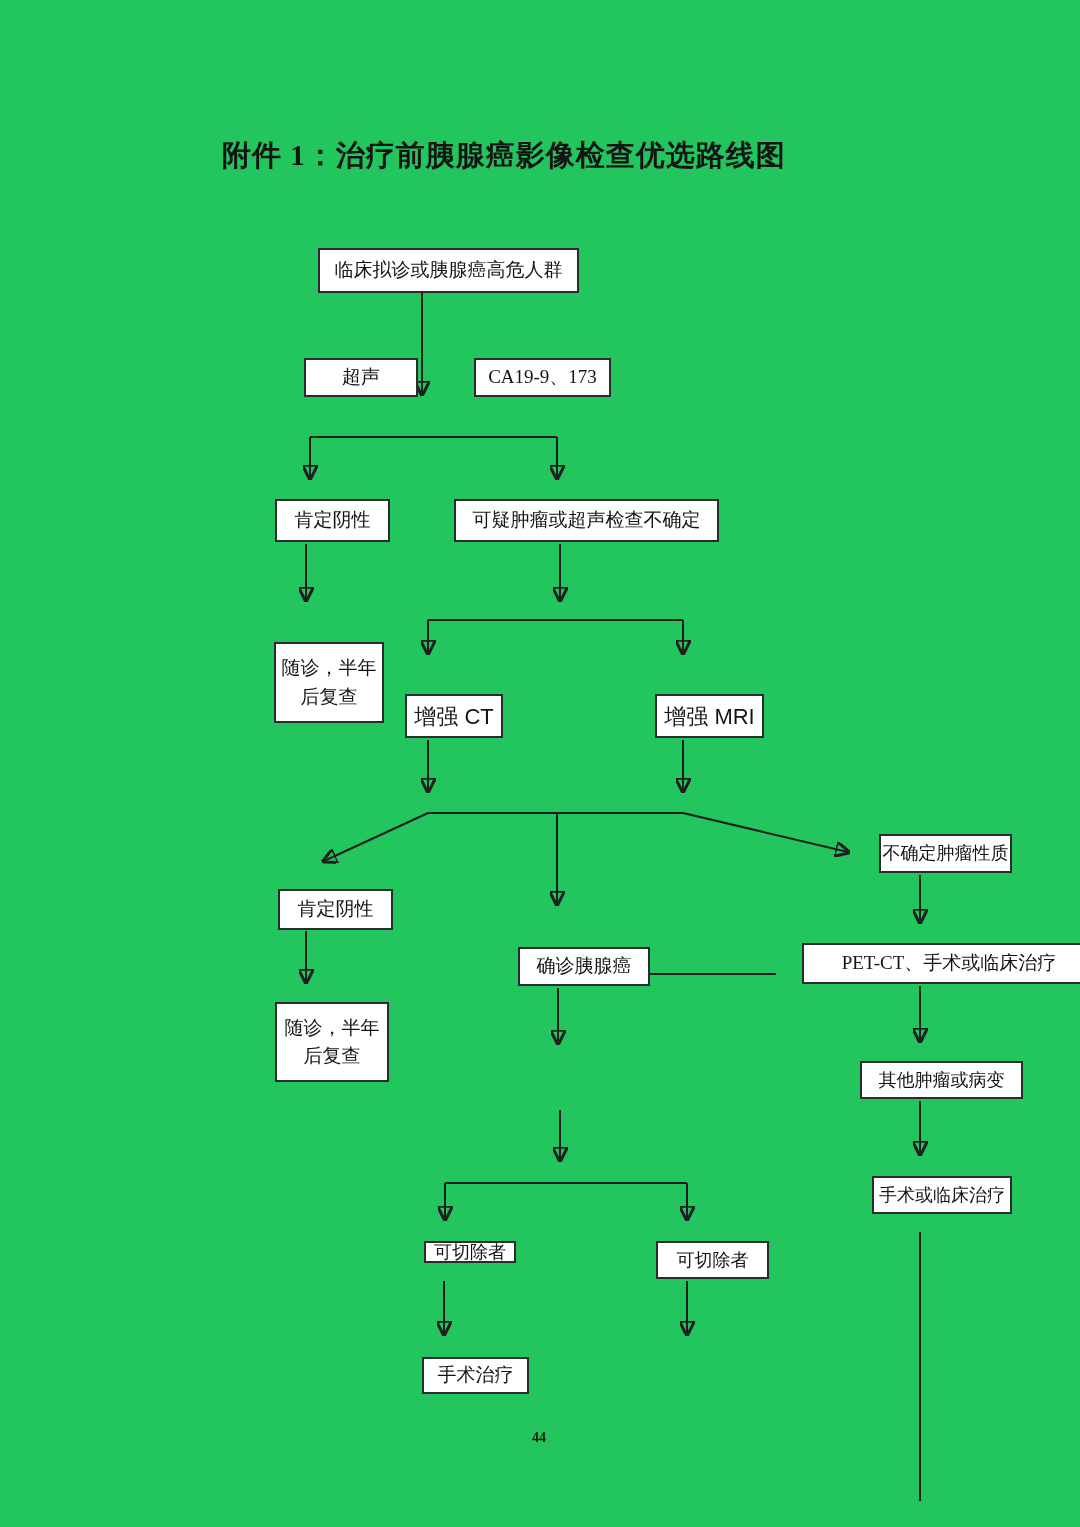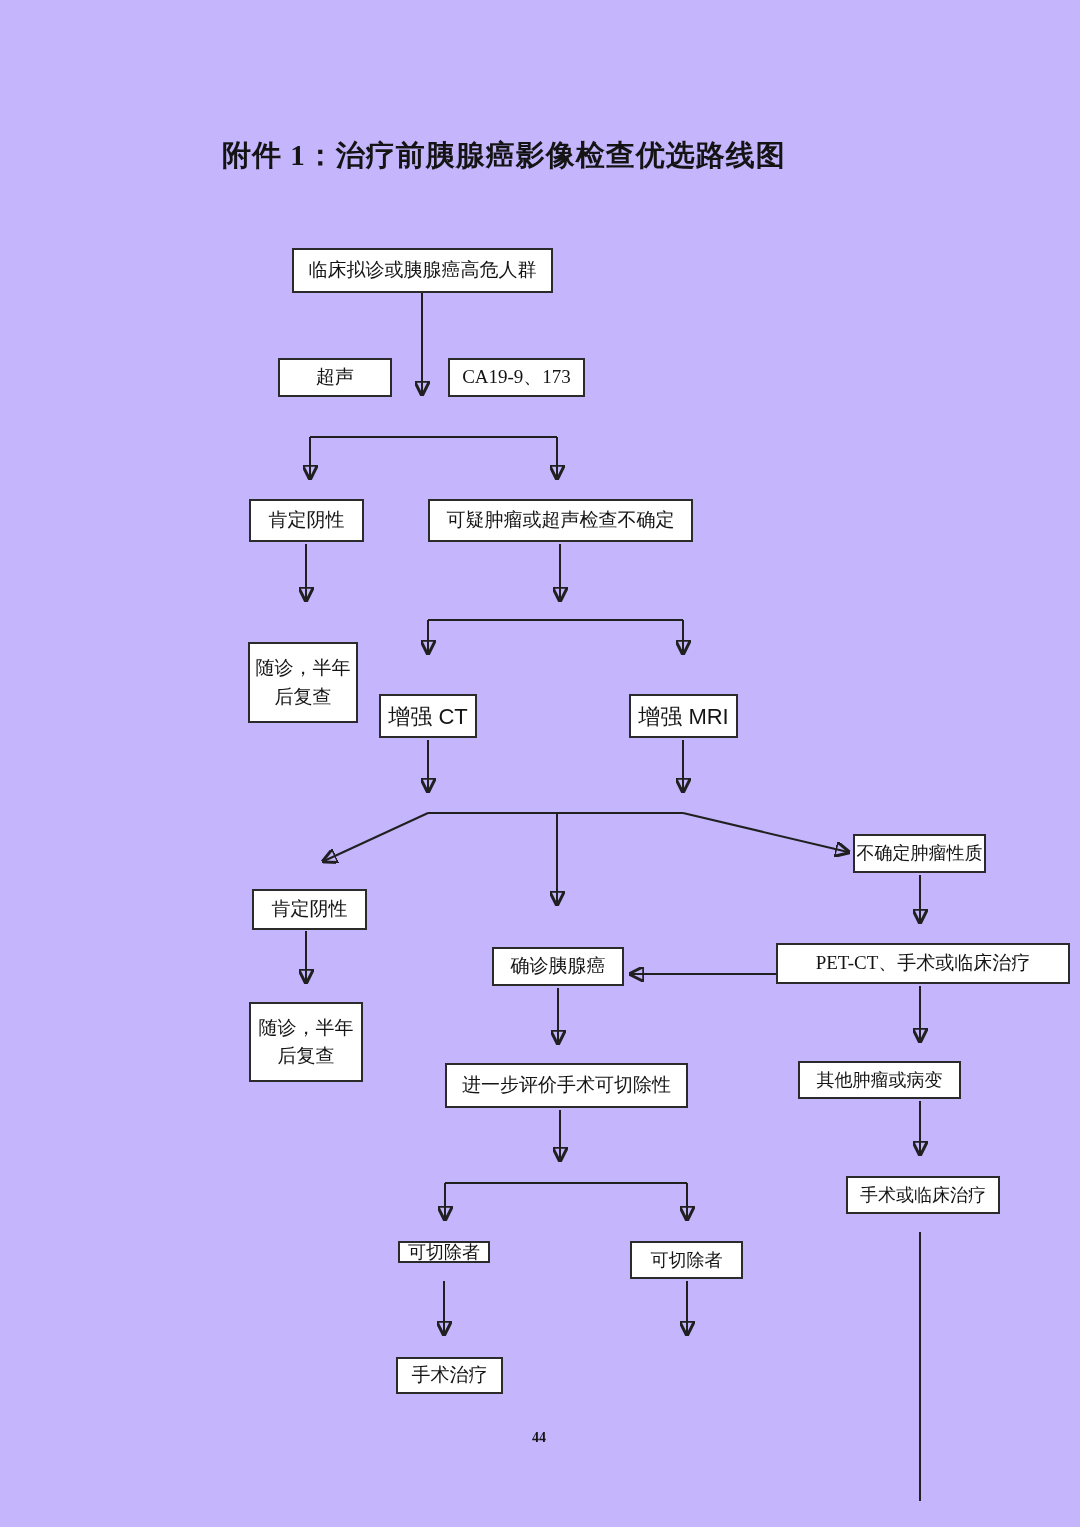--- a/index.html
+++ b/index.html
@@ -1,19 +1,19 @@
 <!DOCTYPE html>
 <html><head>
 <meta charset="utf-8">
 <style>
   html,body{margin:0;padding:0;background:#ffffff;}
   #page{
     position:relative;
     width:1080px;height:1527px;
-    background:#c4b5fd;
+    background:#22c55e;
     font-family:"Liberation Serif","DejaVu Serif",serif;
     color:#141414;
     overflow:hidden;
   }
   #connectors{position:absolute;left:0;top:0;width:1080px;height:1527px;z-index:1;}
   #connectors line, #connectors path{stroke:#202020;stroke-width:2;fill:none;}
   .title{
     position:absolute;left:222px;top:136px;width:640px;
     font-size:29px;font-weight:bold;letter-spacing:1px;
     white-space:nowrap;z-index:2;
@@ -21,20 +21,21 @@
   .node{
     position:absolute;z-index:2;
     box-sizing:border-box;
     border:2px solid #2b2b2b;
     background:#ffffff;
     display:flex;align-items:center;justify-content:center;
     text-align:center;
     font-size:19px;
     line-height:1.5;
     white-space:pre-line;
+    margin-left:26px;
   }
   .node.small{font-size:18px;}
   .node.sans{font-family:"Liberation Sans","DejaVu Sans",sans-serif;font-size:22px;}
   .node.long{font-size:17.5px;line-height:1.75;}
   .pagenum{
     position:absolute;left:532px;top:1430px;
     font-size:14px;font-weight:bold;z-index:2;
     font-family:"Liberation Serif","DejaVu Serif",serif;
   }
 </style>
@@ -117,25 +118,24 @@
 
   <div class="node small" style="left:853px;top:834px;width:133px;height:39px">不确定肿瘤性质</div>
 
   <div class="node" style="left:492px;top:947px;width:132px;height:39px">确诊胰腺癌</div>
 
   <div class="node" style="left:776px;top:943px;width:294px;height:41px">PET-CT、手术或临床治疗</div>
 
   <div class="node" style="left:249px;top:1002px;width:114px;height:80px">随诊，半年
 后复查</div>
 
-  <div class="node" style="left:445px;top:1063px;width:243px;height:45px">进一步评价手术可切除性</div>
 
-  <div class="node small" style="left:798px;top:1061px;width:163px;height:38px">其他肿瘤或病变</div>
+  <div class="node small" style="left:834px;top:1061px;width:163px;height:38px">其他肿瘤或病变</div>
 
-  <div class="node small" style="left:846px;top:1176px;width:154px;height:38px">手术或临床治疗</div>
+  <div class="node small" style="left:846px;top:1176px;width:140px;height:38px">手术或临床治疗</div>
 
   <div class="node small" style="left:398px;top:1241px;width:92px;height:22px">可切除者</div>
 
   <div class="node small" style="left:630px;top:1241px;width:113px;height:38px">可切除者</div>
 
   <div class="node" style="left:396px;top:1357px;width:107px;height:37px">手术治疗</div>
 
 
   <div class="pagenum">44</div>
 

